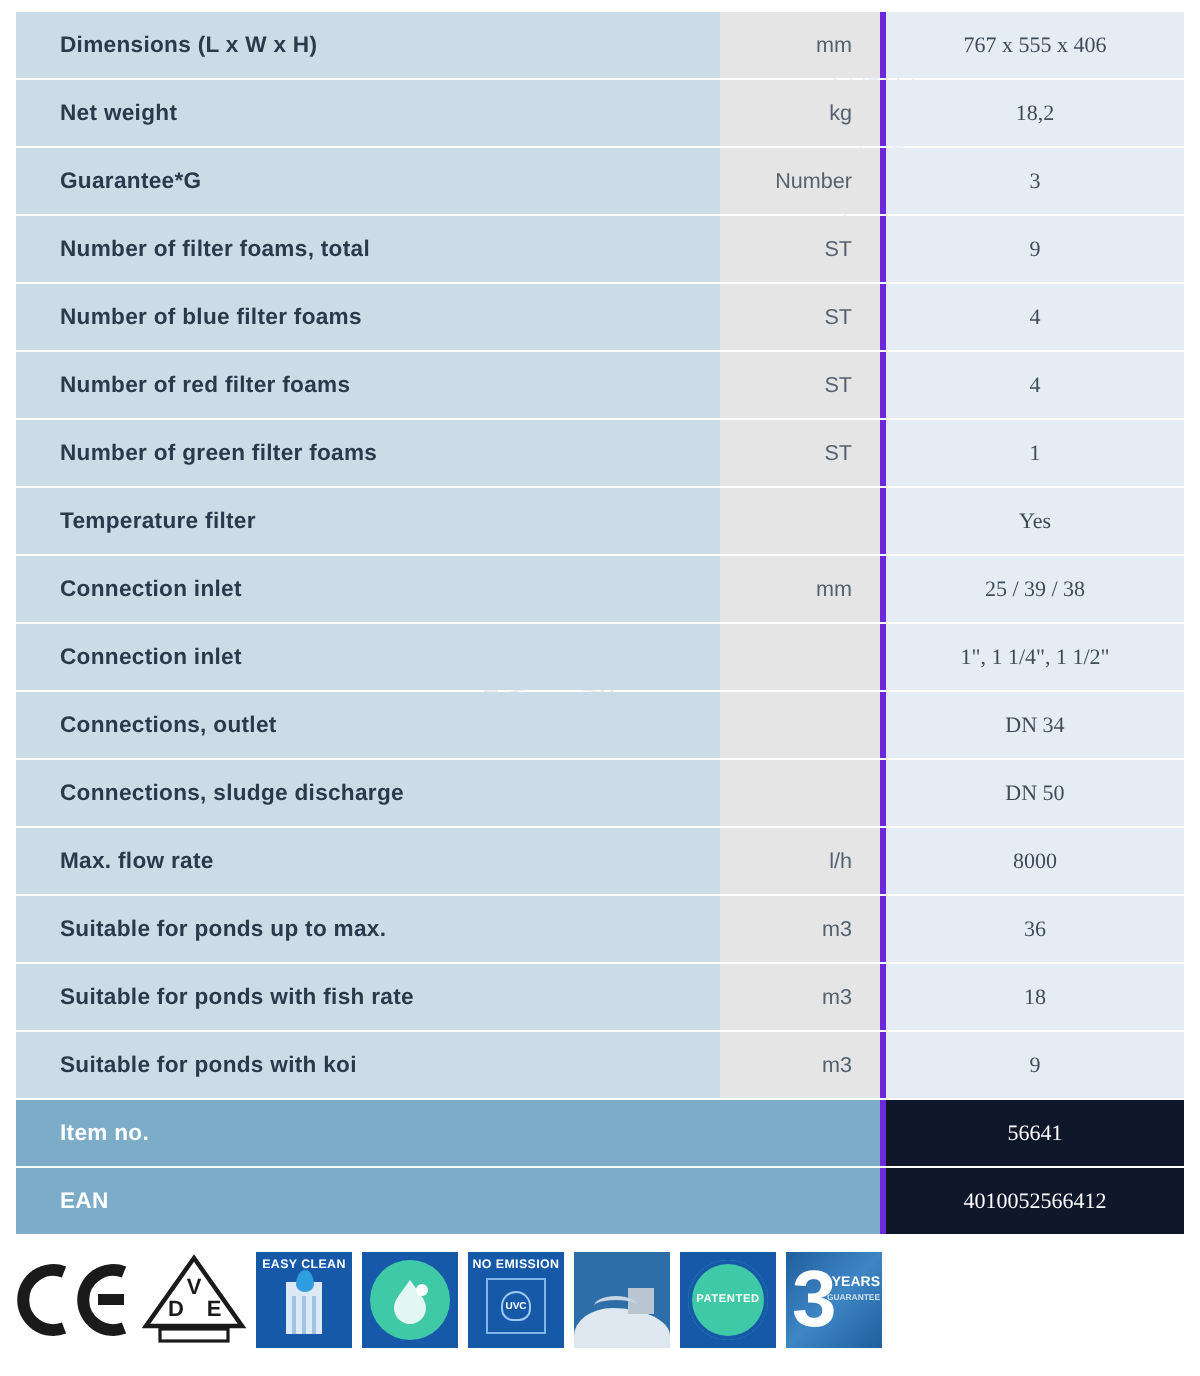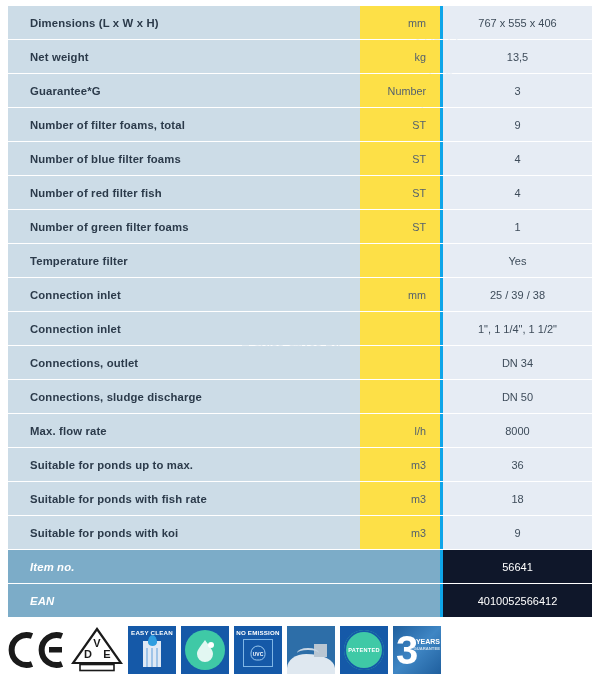--- a/index.html
+++ b/index.html
@@ -62,38 +62,39 @@
 
   td.c-label {
     width: 352px;
     background: #ccdce7;
     padding-left: 22px;
     font-weight: bold;
     letter-spacing: .15px;
   }
   td.c-unit {
     width: 80px;
-    background: #fde047;
+    background: #e5e5e5;
     text-align: right;
     padding-right: 14px;
     color: #54616e;
     font-weight: normal;
     font-size: 10.8px;
   }
   td.c-value {
     width: 152px;
     background: #e6ecf4;
     text-align: center;
     color: #3e4c5a;
     font-size: 11px;
-    border-left: 3px solid #0ea5e9;
+    border-left: 3px solid #6d28d9;
+    font-family: Liberation Serif, serif;
   }
 
   tr.highlight td.c-label,
-  tr.highlight td.c-unit { background: #7cacc8; color: #ffffff; font-style: italic; }
+  tr.highlight td.c-unit { background: #7cacc8; color: #ffffff; }
   tr.highlight td.c-value { background: #0f172a; color: #ffffff; }
   tr.highlight td.c-label { font-weight: bold; }
 
   
   #badges {
     position: absolute;
     left: 6px; top: 622px;
     display: flex;
     align-items: center;
     gap: 5px;
@@ -242,39 +243,39 @@
   <table id="spec-table">
     <tbody>
         <tr>
           <td class="c-label">Dimensions (L x W x H)</td>
           <td class="c-unit">mm</td>
           <td class="c-value">767 x 555 x 406</td>
         </tr>
         <tr>
           <td class="c-label">Net weight</td>
           <td class="c-unit">kg</td>
-          <td class="c-value">13,5</td>
+          <td class="c-value">18,2</td>
         </tr>
         <tr>
           <td class="c-label">Guarantee*G</td>
           <td class="c-unit">Number</td>
           <td class="c-value">3</td>
         </tr>
         <tr>
           <td class="c-label">Number of filter foams, total</td>
           <td class="c-unit">ST</td>
           <td class="c-value">9</td>
         </tr>
         <tr>
           <td class="c-label">Number of blue filter foams</td>
           <td class="c-unit">ST</td>
           <td class="c-value">4</td>
         </tr>
         <tr>
-          <td class="c-label">Number of red filter fish</td>
+          <td class="c-label">Number of red filter foams</td>
           <td class="c-unit">ST</td>
           <td class="c-value">4</td>
         </tr>
         <tr>
           <td class="c-label">Number of green filter foams</td>
           <td class="c-unit">ST</td>
           <td class="c-value">1</td>
         </tr>
         <tr>
           <td class="c-label">Temperature filter</td>

